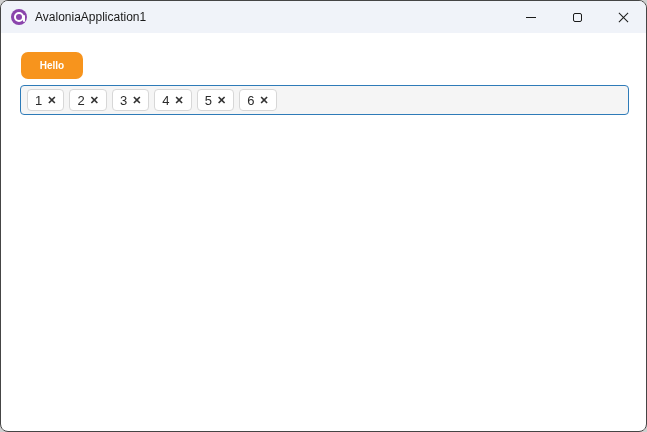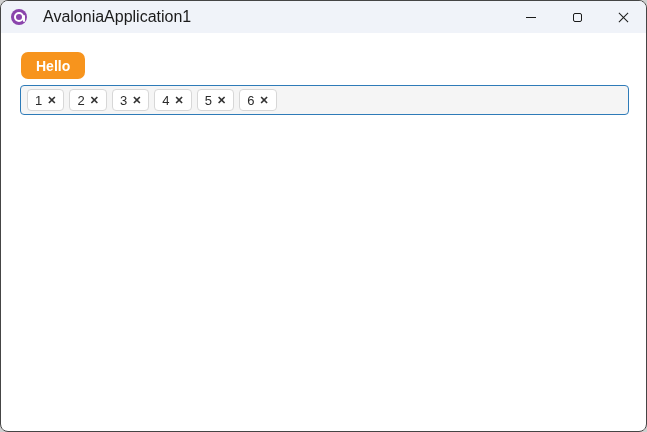--- a/index.html
+++ b/index.html
@@ -35,22 +35,22 @@
     border: 2.5px solid #ffffff;
     border-radius: 50%;
   }
   .app-logo .stem {
     position: absolute; right: 2px; top: 6px;
     width: 2px; height: 7px;
     background: #ffffff;
     border-radius: 1px;
   }
   .titlebar-title {
-    margin-left: 16px;
-    font-size: 16px;
+    margin-left: 8px;
+    font-size: 12px;
     color: #1a1a1a;
     white-space: nowrap;
   }
   .titlebar-spacer { flex: 1; }
   .win-btn {
     width: 46px; height: 32px;
     display: flex; align-items: center; justify-content: center;
     cursor: default;
   }
   .glyph-min { width: 10px; height: 1px; background: #1a1a1a; }
@@ -70,21 +70,21 @@
     display: flex;
     background: #f7941d;
     border-radius: 7px;
     overflow: hidden;
   }
   .tab {
     display: flex; align-items: center; justify-content: center;
     padding: 0 15px;
     min-width: 62px;
     color: #ffffff;
-    font-size: 14px;
+    font-size: 10px;
     font-weight: 700;
     cursor: default;
   }
   .tab + .tab { border-left: 1px solid rgba(255,255,255,0.45); }
 
   
   .chipbox {
     position: absolute; left: 19px; top: 84px;
     width: 609px; height: 30px;
     background: #f5f5f5;

